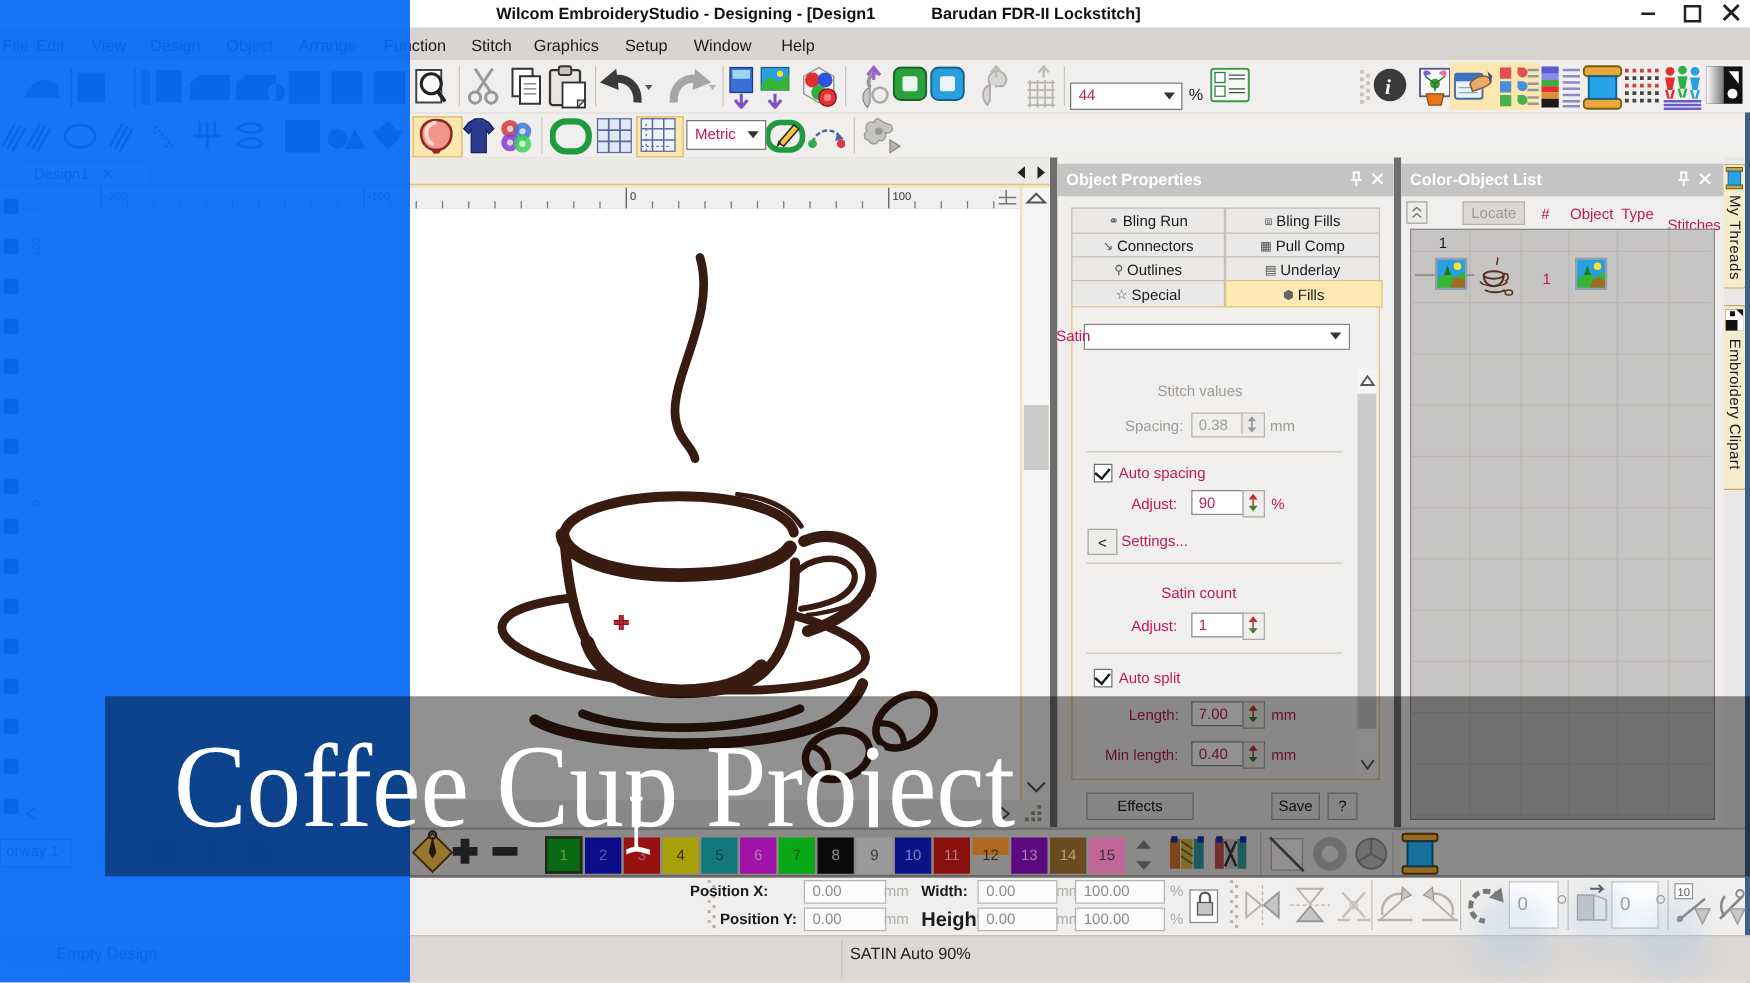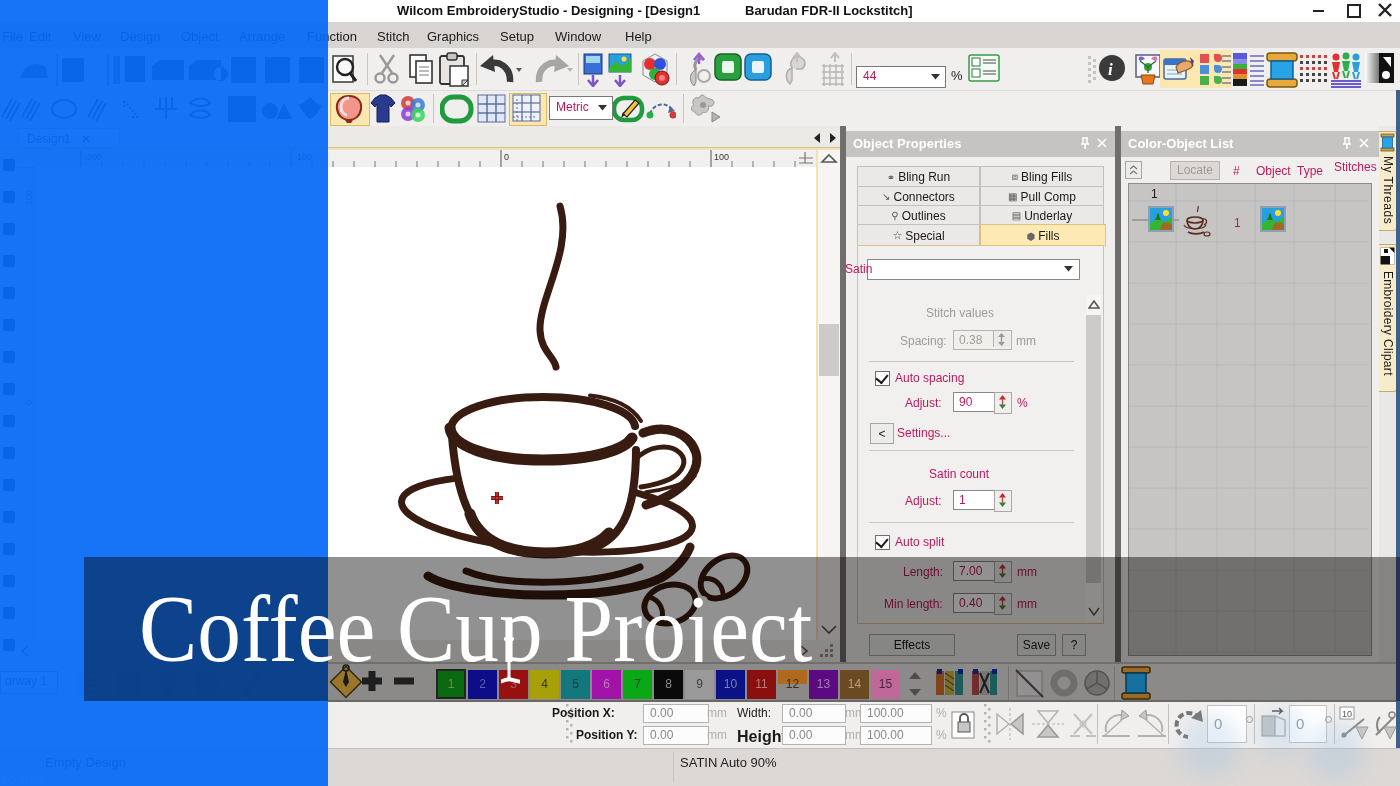--- a/index.html
+++ b/index.html
@@ -642,21 +642,21 @@
 
 <div class="ab btn" style="left:1125px;top:161px;width:15px;height:16px;">
     <svg width="9" height="10">
       <path d="M1,4 L4.5,1 L8,4 M1,9 L4.5,6 L8,9" stroke="#777" fill="none" stroke-width="1.2"></path>
     </svg>
   </div>
 <div class="ab" style="left:1170px;top:161px;width:48px;height:17px;background:#dbd8d5;border:1px solid #b5b2af;font-size:12px;color:#9d9b99;text-align:center;line-height:17px;">Locate</div>
 <div class="ab lbl" style="left:1233px;top:164px;">#</div>
 <div class="ab lbl" style="left:1256px;top:164px;">Object</div>
 <div class="ab lbl" style="left:1297px;top:164px;">Type</div>
-<div class="ab lbl" style="left:1334px;top:160px;">Stitches</div>
+<div class="ab lbl" style="left:1334px;top:173px;">Stitches</div>
 
 <div class="ab" style="left:1128px;top:183px;width:242px;height:471px;background:#c7c5c3;border:1px solid #8f8d8b;"></div>
 <svg class="ab" style="left:1129px;top:184px;" width="240" height="469">
   <g stroke="#bab8b6" stroke-width="1">
     <line x1="47" y1="0" x2="47" y2="469"></line>
       <line x1="88" y1="0" x2="88" y2="469"></line>
       <line x1="126" y1="0" x2="126" y2="469"></line>
       <line x1="165" y1="0" x2="165" y2="469"></line>
       <line x1="206" y1="0" x2="206" y2="469"></line>
     <line x1="0" y1="17" x2="240" y2="17"></line>
@@ -741,21 +741,21 @@
         <rect x="0" y="32" width="2.5" height="2.5"></rect>
         <rect x="4" y="36" width="2.5" height="2.5"></rect>
       </g>
     </svg>
   <div class="ab" style="left:552px;top:706px;font-size:12px;font-weight:bold;color:#1a1a1a;">Position X:</div>
   <div class="ab" style="left:576px;top:728px;font-size:12px;font-weight:bold;color:#1a1a1a;">Position Y:</div>
   <div class="ab" style="left:643px;top:704px;width:58px;height:16px;background:#fcfcfc;border:1px solid #b5b2af;font-size:12px;color:#888;padding:1px 0 0 6px;">0.00</div>
   <div class="ab" style="left:643px;top:726px;width:58px;height:16px;background:#fcfcfc;border:1px solid #b5b2af;font-size:12px;color:#888;padding:1px 0 0 6px;">0.00</div>
   <div class="ab" style="left:707px;top:706px;font-size:12px;color:#b0aeac;">mm</div>
   <div class="ab" style="left:707px;top:728px;font-size:12px;color:#b0aeac;">mm</div>
-  <div class="ab" style="left:737px;top:706px;font-size:12px;font-weight:normal;color:#1a1a1a;">Width:</div>
+  <div class="ab" style="left:737px;top:706px;font-size:12px;font-weight:bold;color:#1a1a1a;">Width:</div>
   <div class="ab" style="left:737px;top:728px;font-size:16px;font-weight:bold;color:#1a1a1a;">Height:</div>
   <div class="ab" style="left:782px;top:704px;width:56px;height:16px;background:#fcfcfc;border:1px solid #b5b2af;font-size:12px;color:#888;padding:1px 0 0 6px;">0.00</div>
   <div class="ab" style="left:782px;top:726px;width:56px;height:16px;background:#fcfcfc;border:1px solid #b5b2af;font-size:12px;color:#888;padding:1px 0 0 6px;">0.00</div>
   <div class="ab" style="left:845px;top:706px;font-size:12px;color:#b0aeac;">mm</div>
   <div class="ab" style="left:845px;top:728px;font-size:12px;color:#b0aeac;">mm</div>
   <div class="ab" style="left:860px;top:704px;width:64px;height:16px;background:#fcfcfc;border:1px solid #b5b2af;font-size:12px;color:#888;padding:1px 0 0 6px;">100.00</div>
   <div class="ab" style="left:860px;top:726px;width:64px;height:16px;background:#fcfcfc;border:1px solid #b5b2af;font-size:12px;color:#888;padding:1px 0 0 6px;">100.00</div>
   <div class="ab" style="left:936px;top:706px;font-size:12px;color:#b0aeac;">%</div>
   <div class="ab" style="left:936px;top:728px;font-size:12px;color:#b0aeac;">%</div>
   <svg class="ab" style="left:950px;top:708px;" width="30" height="32">

